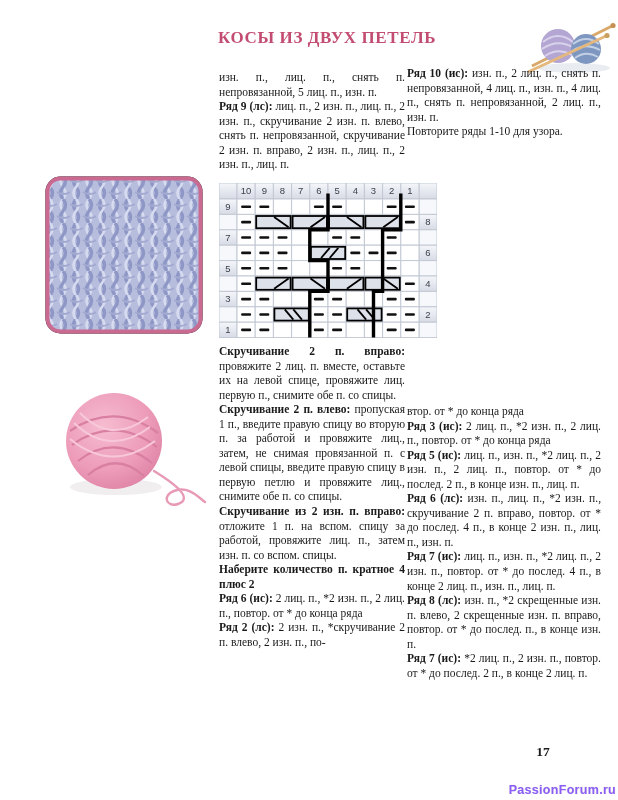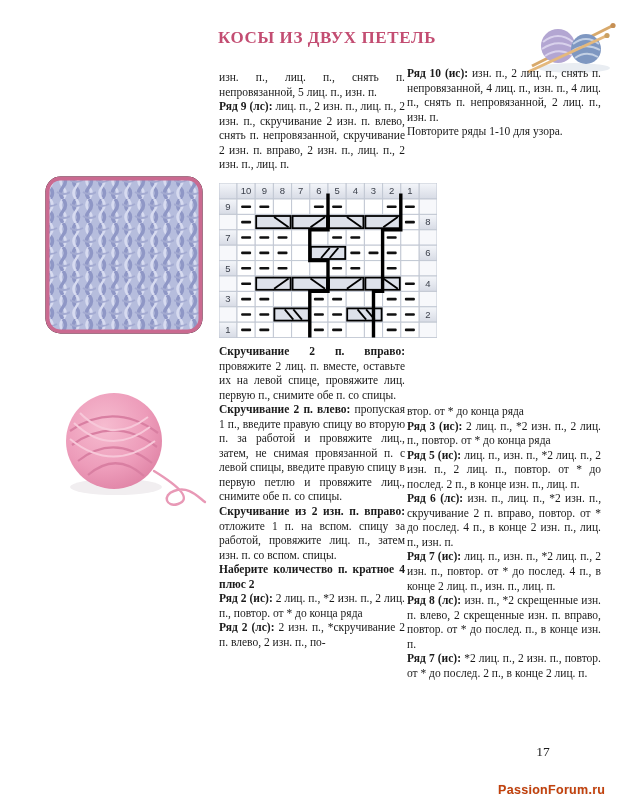--- a/index.html
+++ b/index.html
@@ -24,25 +24,25 @@
   #col-bot-right{top:360px;left:407px;width:194px;margin-top:44px;}
   
   #chart{top:183px;left:219px;width:218px;height:156px;}
   
   #swatch{top:175px;left:44px;width:160px;height:160px;}
   
   #yarnball{top:383px;left:50px;width:158px;height:125px;}
   
   #header-yarn{top:16px;left:526px;width:92px;height:58px;}
   
-  #page-number{top:744px;left:523px;width:40px;text-align:center;font-weight:normal;font-size:13.5px;}
+  #page-number{top:744px;left:523px;width:40px;text-align:center;font-weight:bold;font-size:13.5px;}
   #watermark{
-    top:783px;left:498px;width:118px;
+    top:783px;left:498px;width:118px;text-align:right;
     font-family:"Liberation Sans",sans-serif;font-size:12.5px;font-weight:bold;
-    color:#c2410c;text-shadow:0 1px 0 #ffffff, 0 0 1px #bdbdbd;letter-spacing:.3px;
+    color:#8b5cf6;text-shadow:0 1px 0 #ffffff, 0 0 1px #bdbdbd;letter-spacing:.3px;
   }
 </style>
 </head>
 <body>
 
 <div class="abs" id="page-title">КОСЫ ИЗ ДВУХ ПЕТЕЛЬ</div>
 
 <div class="abs" id="header-yarn">
   <svg width="92" height="58" viewBox="0 0 92 58">
     <ellipse cx="48" cy="52" rx="36" ry="5" fill="#e9edf2"></ellipse>
@@ -300,21 +300,21 @@
   </div>
 <div class="abs textcol" id="col-top-right">
     <p><b>Ряд 10 (ис):</b> изн. п., 2 лиц. п., снять п. непровязанной, 4 лиц. п., изн. п., 4 лиц. п., снять п. непровязанной, 2 лиц. п., изн. п.</p>
     <p>Повторите ряды 1-10 для узора.</p>
   </div>
 <div class="abs textcol" id="col-bot-left">
     <p><b>Скручивание 2 п. вправо:</b> провяжите 2 лиц. п. вместе, оставьте их на левой спице, провяжите лиц. первую п., снимите обе п. со спицы.</p>
     <p><b>Скручивание 2 п. влево:</b> пропуская 1 п., введите правую спицу во вторую п. за работой и провяжите лиц., затем, не снимая провязанной п. с левой спицы, введите правую спицу в первую петлю и провяжите лиц., снимите обе п. со спицы.</p>
     <p><b>Скручивание из 2 изн. п. вправо:</b> отложите 1 п. на вспом. спицу за работой, провяжите лиц. п., затем изн. п. со вспом. спицы.</p>
     <p><b>Наберите количество п. кратное 4 плюс 2</b></p>
-    <p><b>Ряд 2 (ис):</b> 2 лиц. п., *2 изн. п., 2 лиц. п., повтор. от * до конца ряда</p>
+    <p><b>Ряд 6 (ис):</b> 2 лиц. п., *2 изн. п., 2 лиц. п., повтор. от * до конца ряда</p>
     <p><b>Ряд 2 (лс):</b> 2 изн. п., *скручивание 2 п. влево, 2 изн. п., по-</p>
   </div>
 <div class="abs textcol" id="col-bot-right">
     <p>втор. от * до конца ряда</p>
     <p><b>Ряд 3 (ис):</b> 2 лиц. п., *2 изн. п., 2 лиц. п., повтор. от * до конца ряда</p>
     <p><b>Ряд 5 (ис):</b> лиц. п., изн. п., *2 лиц. п., 2 изн. п., 2 лиц. п., повтор. от * до послед. 2 п., в конце изн. п., лиц. п.</p>
     <p><b>Ряд 6 (лс):</b> изн. п., лиц. п., *2 изн. п., скручивание 2 п. вправо, повтор. от * до послед. 4 п., в конце 2 изн. п., лиц. п., изн. п.</p>
     <p><b>Ряд 7 (ис):</b> лиц. п., изн. п., *2 лиц. п., 2 изн. п., повтор. от * до послед. 4 п., в конце 2 лиц. п., изн. п., лиц. п.</p>
     <p><b>Ряд 8 (лс):</b> изн. п., *2 скрещенные изн. п. влево, 2 скрещенные изн. п. вправо, повтор. от * до послед. п., в конце изн. п.</p>
     <p><b>Ряд 7 (ис):</b> *2 лиц. п., 2 изн. п., повтор. от * до послед. 2 п., в конце 2 лиц. п.</p>

